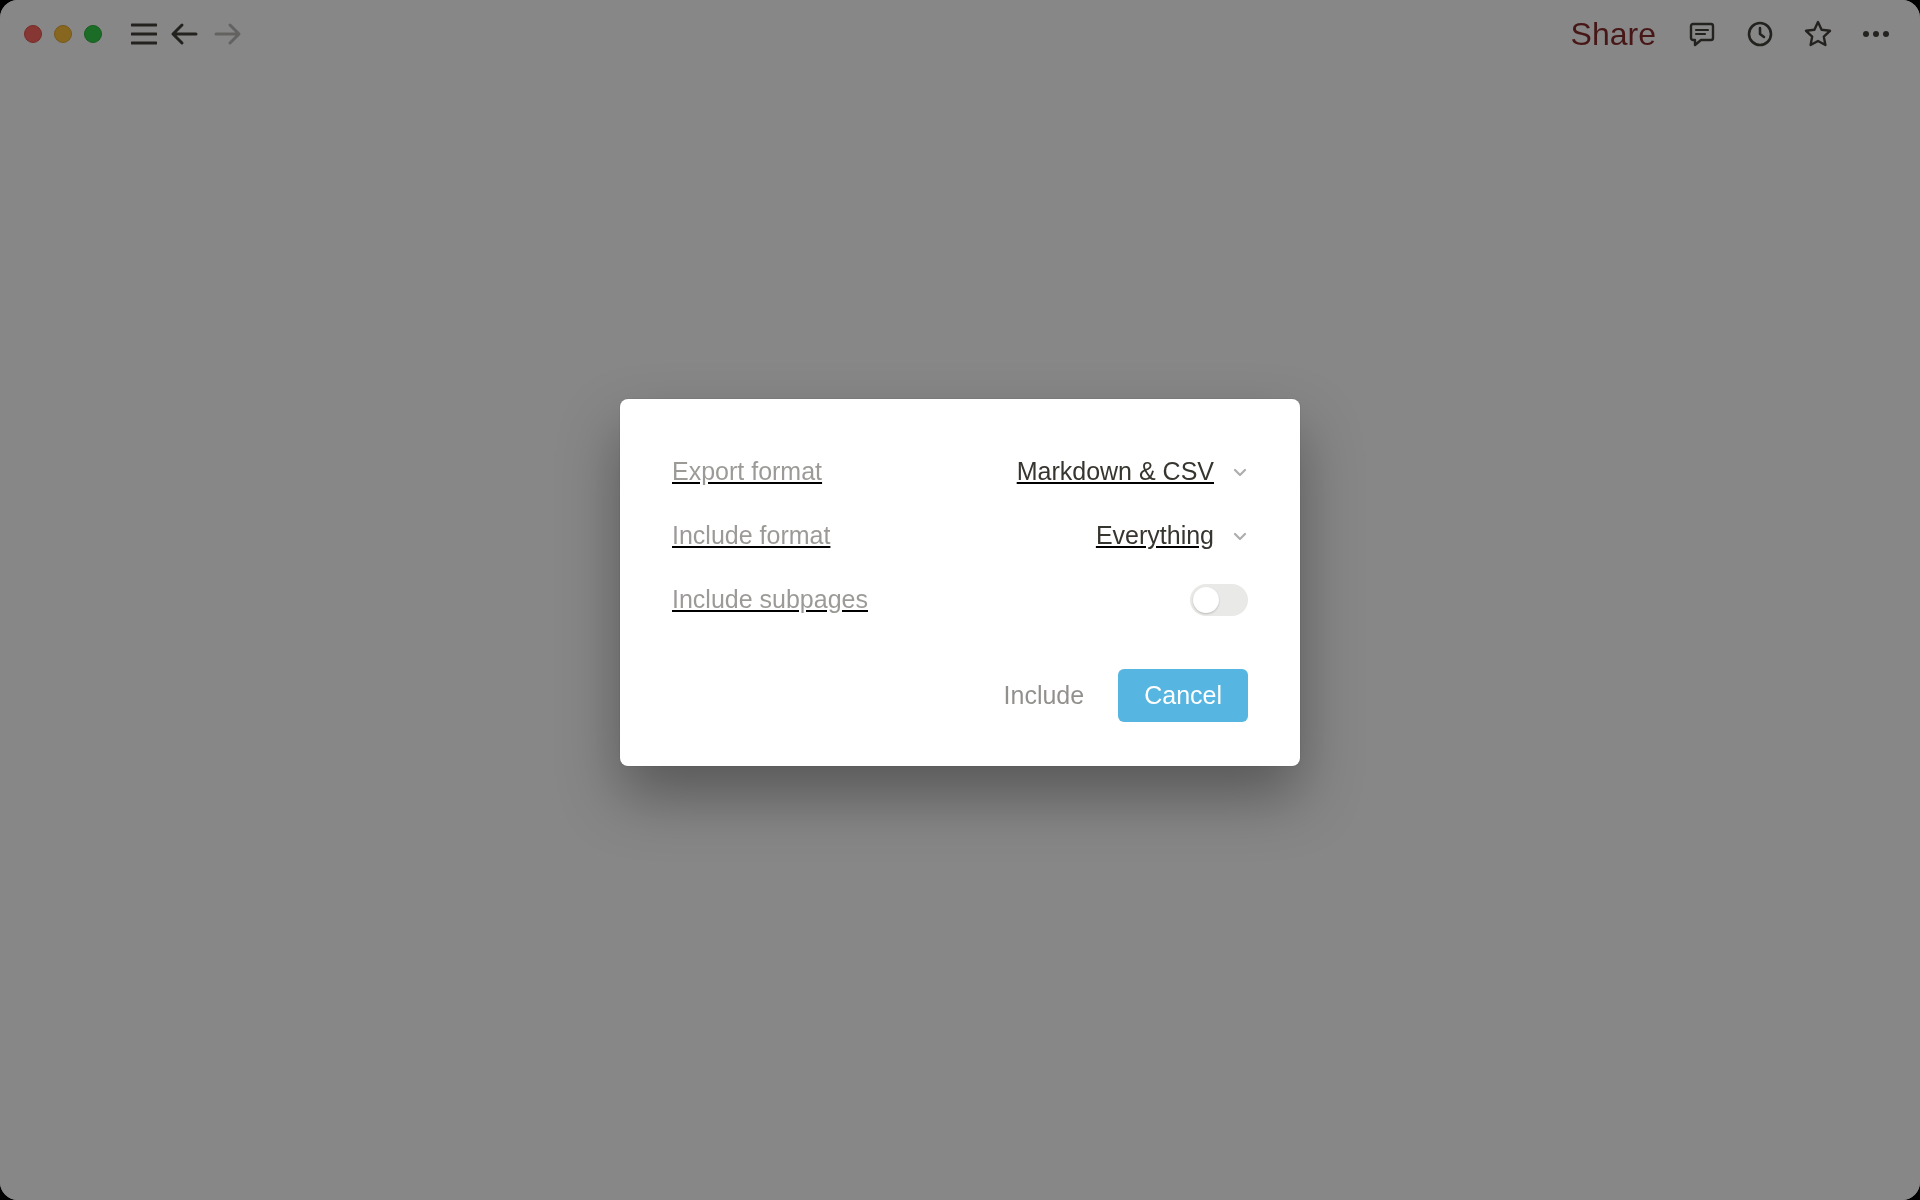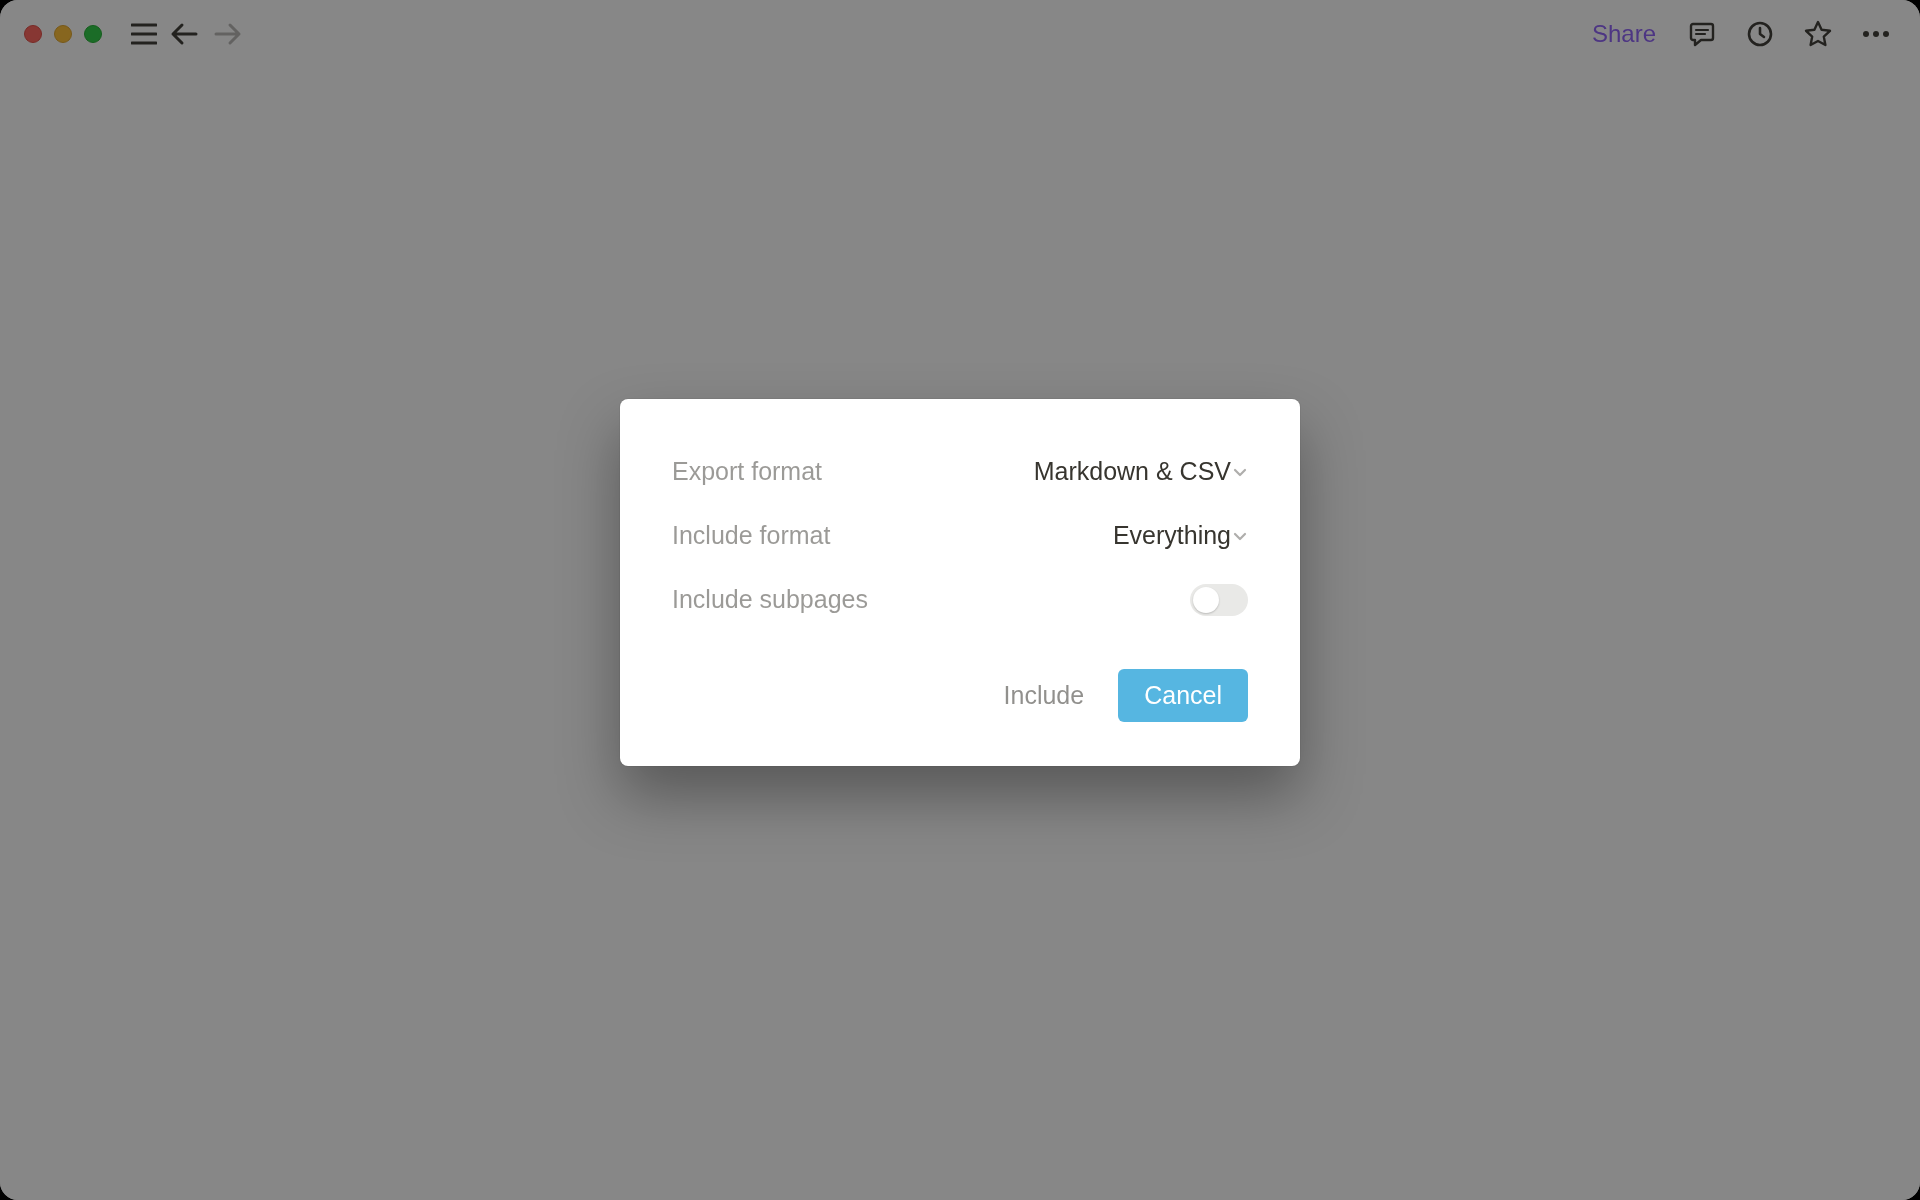--- a/index.html
+++ b/index.html
@@ -32,21 +32,21 @@
     .icon-btn {
       width:40px; height:40px;
       display:flex; align-items:center; justify-content:center;
       border-radius:4px;
       color:#37352f;
     }
     .icon-btn.dim { color:#b6b5b2; }
     .nav-group { display:flex; gap:4px; }
     .spacer { flex:1; }
     .share-btn {
-      font-size:24px; color:#8b5cf6; padding:0 12px;
+      font-size:32px; color:#7f1d1d; padding:0 12px;
       display:flex; align-items:center; height:40px;
     }
     .right-group { display:flex; align-items:center; gap:18px; margin-left:14px; }
     
     .overlay {
       position:absolute; inset:0;
       background:rgba(15,15,15,0.5);
       display:flex; align-items:center; justify-content:center;
     }
     .modal {
@@ -55,28 +55,29 @@
       border-radius:8px;
       box-shadow:0 30px 60px rgba(0,0,0,0.35), 0 0 0 1px rgba(15,15,15,0.05);
       padding:56px 52px 44px 52px;
       position:relative;
       top:-18px;
     }
     .row {
       display:flex; align-items:center; justify-content:space-between;
       margin-bottom:30px;
       min-height:34px;
+      text-decoration:underline;
     }
     .row:last-of-type { margin-bottom:0; }
     .row-label {
       font-size:25px;
       color:rgba(55,53,47,0.5);
     }
     .row-value {
-      display:flex; align-items:center; gap:1px;
+      display:flex; align-items:center; gap:18px;
       font-size:25px; color:#37352f;
     }
     .chev { color:rgba(55,53,47,0.4); display:flex; }
     .toggle {
       width:58px; height:32px;
       background:#e9e9e7;
       border-radius:999px;
       position:relative;
     }
     .toggle .knob {

